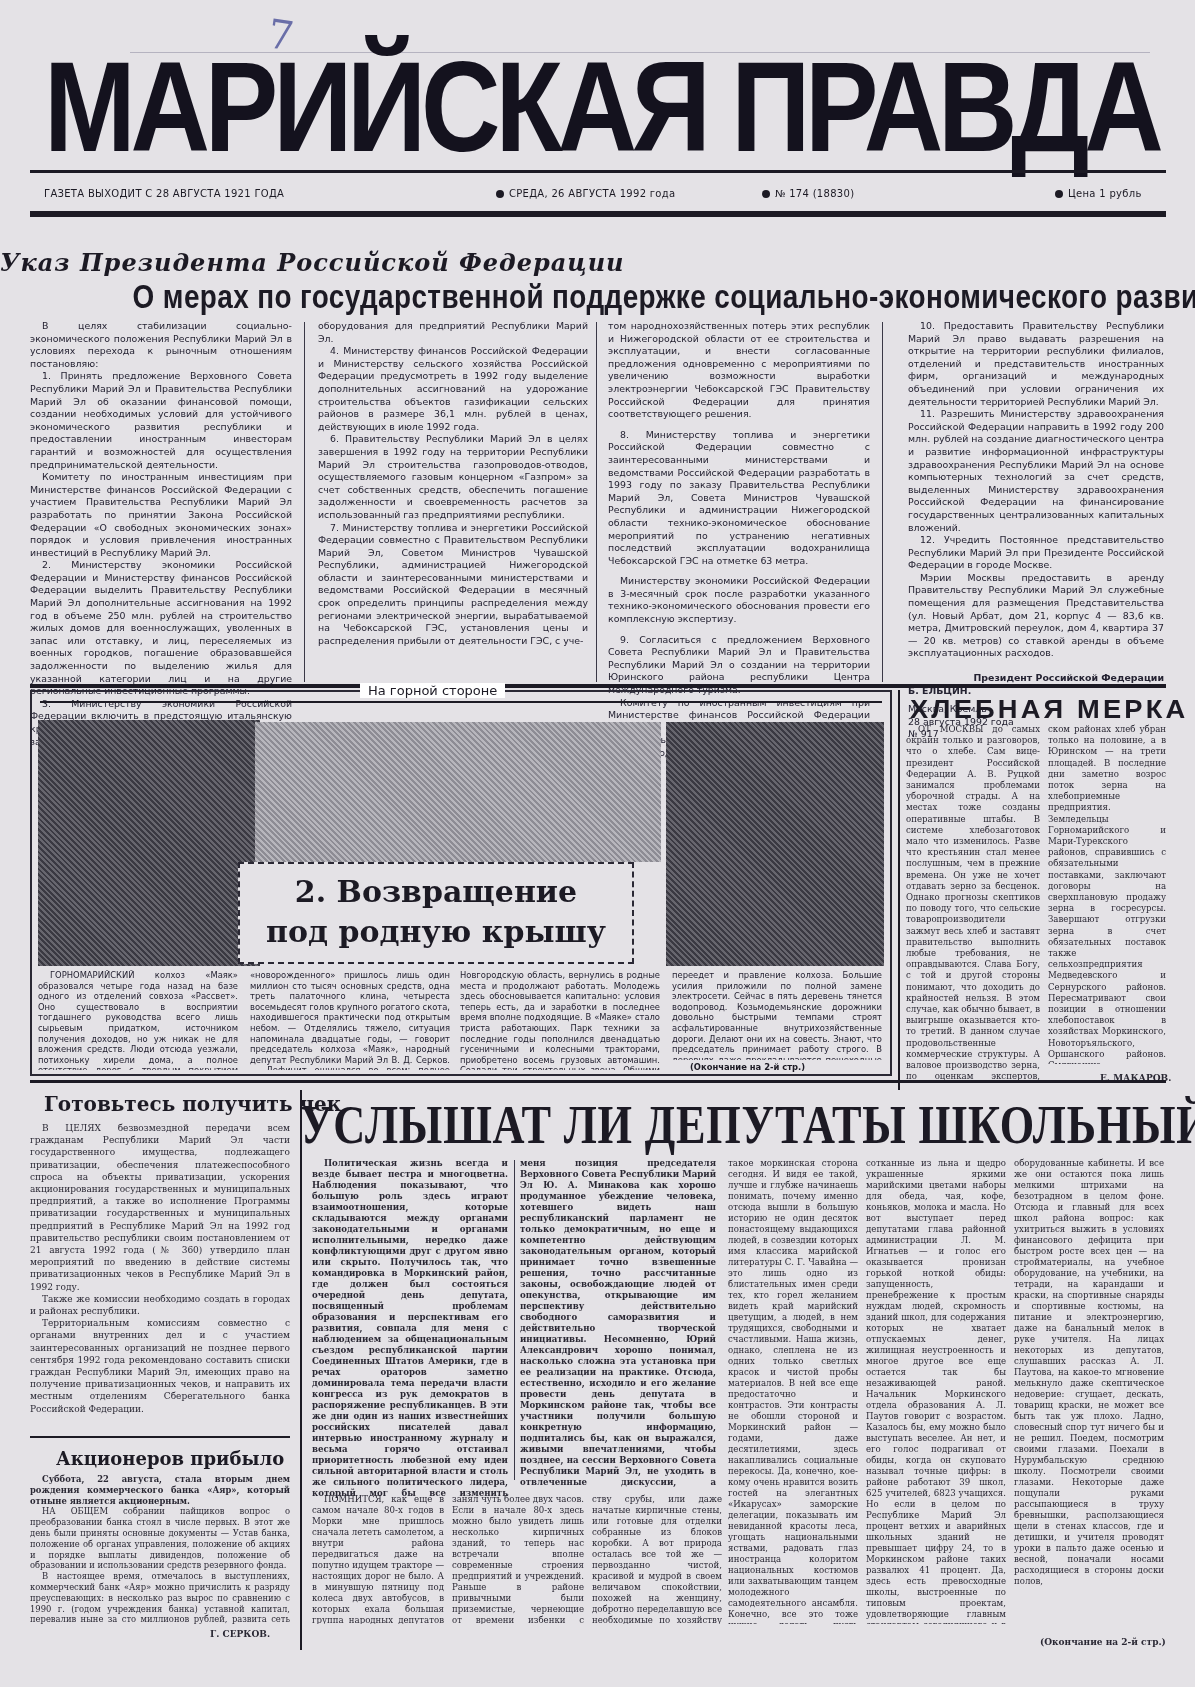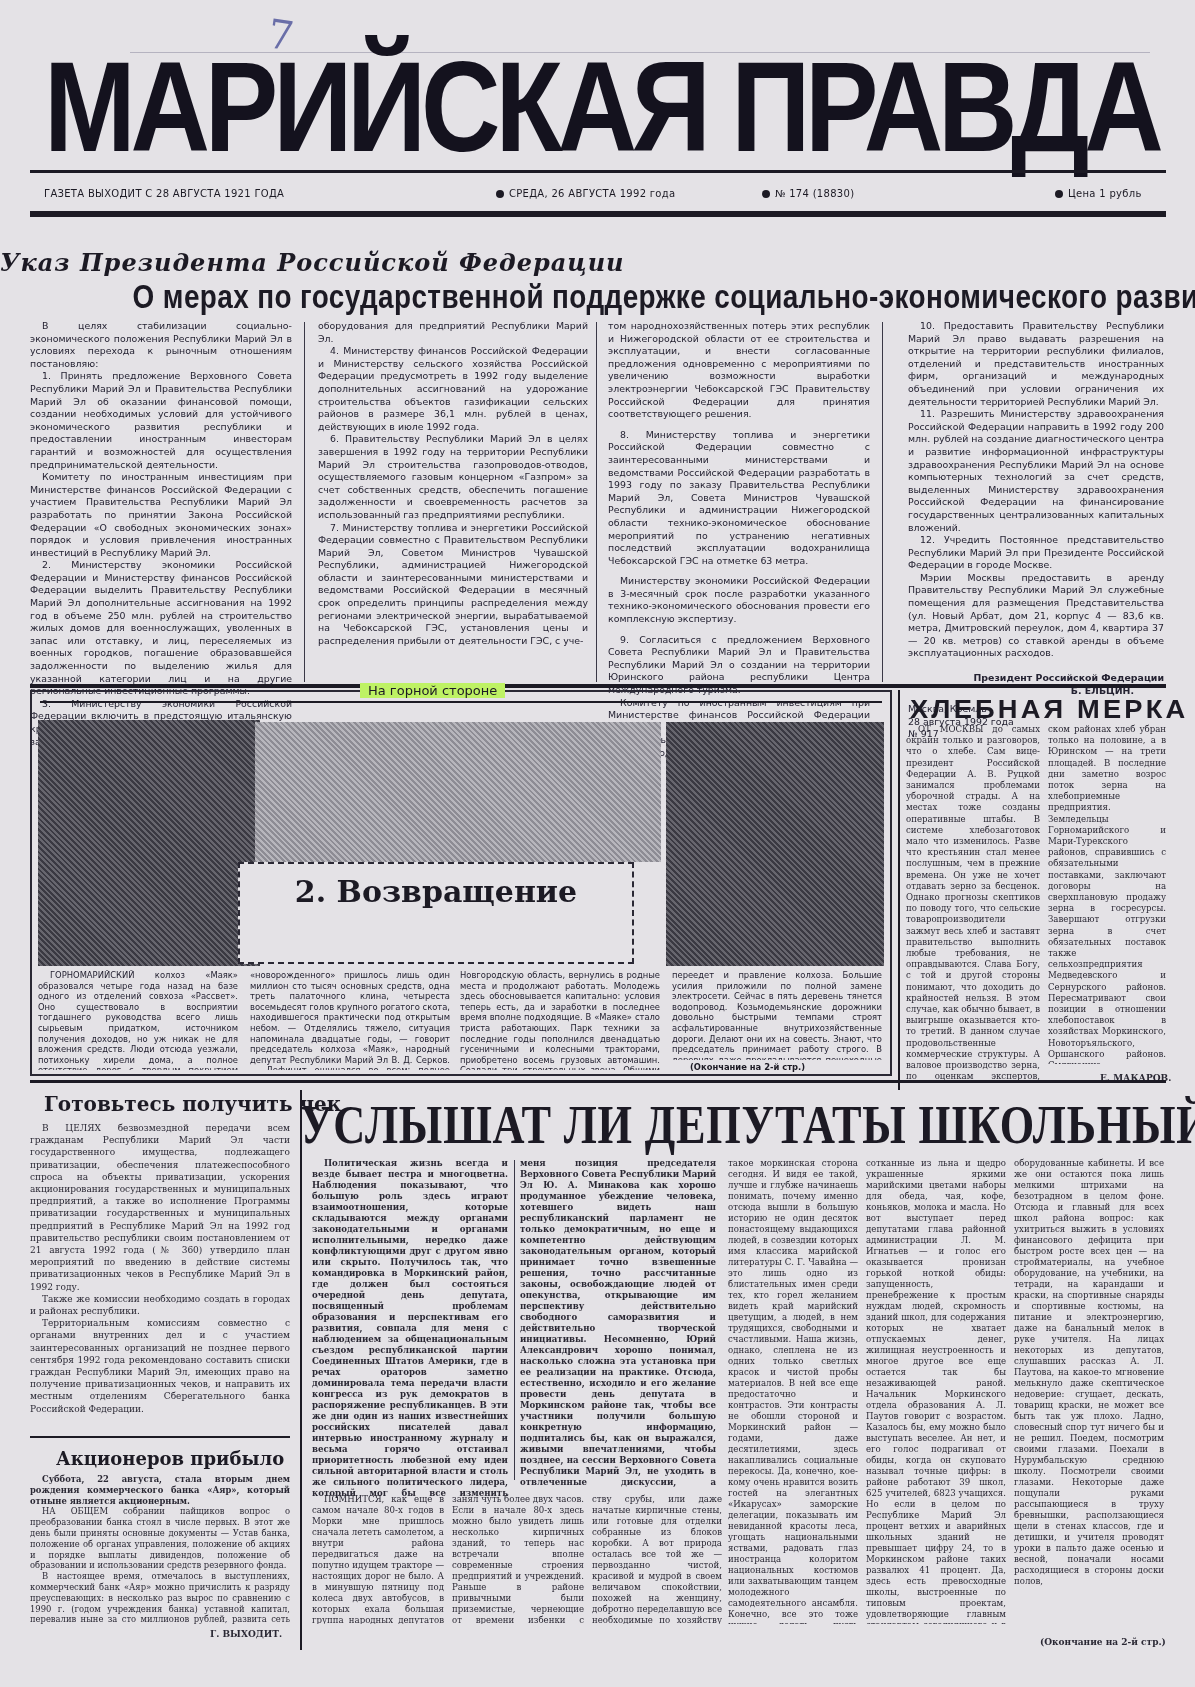--- a/index.html
+++ b/index.html
@@ -15,21 +15,21 @@
   .dot{display:inline-block;width:8px;height:8px;border-radius:50%;background:#1c1a24;margin-right:5px;vertical-align:-1px;}
   .kicker{left:0;width:1195px;top:248px;font-family:"DejaVu Serif",serif;font-style:italic;font-weight:bold;font-size:24px;letter-spacing:1px;}
   .headline1{left:30px;top:276px;width:1140px;text-align:center;font-family:"Liberation Sans",sans-serif;font-weight:bold;
              font-size:34px;line-height:40px;transform:scaleX(0.82);transform-origin:center top;white-space:nowrap;letter-spacing:0.5px;}
   .col{font-size:9.4px;line-height:12.6px;text-align:justify;color:#242232;}
   .col p{margin:0;text-indent:12px;}
   .col p.gap{margin-top:8px;}
   .vline{background:#3a3846;width:1px;}
   .photo{background:repeating-linear-gradient(45deg,#3a3942 0 2px,#67666e 2px 4px);}
   .photo.light{background:repeating-linear-gradient(45deg,#8d8c94 0 2px,#b7b6bc 2px 4px);}
-  .section-label{top:683px;left:360px;font-size:13px;background:#bef264;padding:0 8px;}
+  .section-label{top:683px;left:360px;font-size:13px;background:#ffffff;padding:0 8px;}
   .titlebox{left:238px;top:862px;width:396px;height:102px;border:2px dashed #2a2834;background:#e4e2e6;text-align:center;
             font-family:"DejaVu Serif",serif;font-weight:bold;font-size:30px;line-height:40px;padding-top:8px;box-sizing:border-box;}
   .hleb-title{left:910px;top:694px;font-family:"Liberation Sans",sans-serif;font-weight:bold;font-size:26px;letter-spacing:3px;transform:scaleX(1.05);transform-origin:left top;}
   .serif-col{font-family:"DejaVu Serif",serif;font-size:9px;line-height:12.2px;text-align:justify;color:#2a2834;}
   .serif-col p{margin:0;text-indent:12px;}
   .subhead{font-family:"DejaVu Serif",serif;font-weight:bold;}
   .bighead{left:300px;top:1095px;width:880px;font-family:"Liberation Serif",serif;font-weight:bold;font-size:54px;line-height:60px;
            white-space:nowrap;transform:scaleX(0.82);transform-origin:left top;letter-spacing:1px;}
   .sig{font-weight:bold;}
 </style>
@@ -71,35 +71,36 @@
   <p class="gap">9. Согласиться с предложением Верховного Совета Республики Марий Эл и Правительства Республики Марий Эл о создании на территории Юринского района республики Центра международного туризма.</p>
   <p>Комитету по иностранным инвестициям при Министерстве финансов Российской Федерации оказывать необходимую помощь в привлечении иностранных инвестиций для создания Центра международного туризма.</p>
 </div>
 <div class="abs vline" style="left:882px;top:322px;height:360px;"></div>
 <div class="abs col" style="left:908px;top:320px;width:256px;">
   <p>10. Предоставить Правительству Республики Марий Эл право выдавать разрешения на открытие на территории республики филиалов, отделений и представительств иностранных фирм, организаций и международных объединений при условии ограничения их деятельности территорией Республики Марий Эл.</p>
   <p>11. Разрешить Министерству здравоохранения Российской Федерации направить в 1992 году 200 млн. рублей на создание диагностического центра и развитие информационной инфраструктуры здравоохранения Республики Марий Эл на основе компьютерных технологий за счет средств, выделенных Министерству здравоохранения Российской Федерации на финансирование государственных централизованных капитальных вложений.</p>
   <p>12. Учредить Постоянное представительство Республики Марий Эл при Президенте Российской Федерации в городе Москве.</p>
   <p>Мэрии Москвы предоставить в аренду Правительству Республики Марий Эл служебные помещения для размещения Представительства (ул. Новый Арбат, дом 21, корпус 4 — 83,6 кв. метра, Дмитровский переулок, дом 4, квартира 37 — 20 кв. метров) со ставкой аренды в объеме эксплуатационных расходов.</p>
   <div style="text-align:right;margin-top:12px;" class="sig">Президент Российской Федерации</div>
-  <div style="text-align:right;margin-right:30px;" class="sig">Б. ЕЛЬЦИН.</div>
+  <div style="margin-right:30px;" class="sig">Б. ЕЛЬЦИН.</div>
   <div style="margin-top:6px;">Москва, Кремль</div>
   <div>28 августа 1992 года</div>
   <div>№ 917</div>
 </div>
 <div class="abs rule" style="left:30px;top:684px;width:1136px;height:4px;"></div>
 
 <div class="abs" style="left:30px;top:690px;width:862px;height:386px;border:2px solid #2a2834;box-sizing:border-box;"></div>
 <div class="abs rule" style="left:40px;top:701px;width:842px;height:2px;"></div>
 <div class="abs section-label">На горной стороне</div>
 <div class="abs photo" style="left:38px;top:720px;width:222px;height:246px;"></div>
 <div class="abs photo light" style="left:255px;top:722px;width:406px;height:140px;"></div>
 <div class="abs photo" style="left:666px;top:722px;width:218px;height:244px;"></div>
 <div class="abs titlebox">
   <div>2. Возвращение</div>
+  <div>под родную крышу</div>
 </div>
 <div class="abs col" style="left:38px;top:970px;width:200px;height:100px;overflow:hidden;font-size:8.4px;line-height:10.6px;">
     <p>ГОРНОМАРИЙСКИЙ колхоз «Маяк» образовался четыре года назад на базе одного из отделений совхоза «Рассвет». Оно существовало в восприятии тогдашнего руководства всего лишь сырьевым придатком, источником получения доходов, но уж никак не для вложения средств. Люди отсюда уезжали, потихоньку хирели дома, а полное отсутствие дорог с твердым покрытием значительно усугубляло проблему существования деревень на живописном волжском берегу. Прежде отделения тогда в Йошкар-Оле возрождать не стали, решив не нагнетать обстановку в канун выборов. На подобный поворот дела, честно говоря, мало кто рассчитывал. Инициативная группа, оставшись один на один с проблемами захудалого совхозного отделения, схватилась за голову... На долю</p>
   </div>
 <div class="abs col" style="left:250px;top:970px;width:200px;height:100px;overflow:hidden;font-size:8.4px;line-height:10.6px;">
     <p style="text-indent:0">«новорожденного» пришлось лишь один миллион сто тысяч основных средств, одна треть палаточного клина, четыреста восемьдесят голов крупного рогатого скота, находившегося практически под открытым небом. — Отделялись тяжело, ситуация напоминала двадцатые годы, — говорит председатель колхоза «Маяк», народный депутат Республики Марий Эл В. Д. Серков. — Дефицит ощущался во всем: полное отсутствие стройматериалов, денежных средств, в складах гулял ветер... Первые два года было просто страшно, признался Владимир Данилович. Сегодня хозяйство отстали не назовешь: приобретена современная сельхозтехника, строится жилье, обустраиваются дороги. Двадцать пять семей, некогда уехавших в</p>
   </div>
 <div class="abs col" style="left:460px;top:970px;width:200px;height:100px;overflow:hidden;font-size:8.4px;line-height:10.6px;">
     <p style="text-indent:0">Новгородскую область, вернулись в родные места и продолжают работать. Молодежь здесь обосновывается капитально: условия теперь есть, да и заработки в последнее время вполне подходящие. В «Маяке» стало триста работающих. Парк техники за последние годы пополнился двенадцатью гусеничными и колесными тракторами, приобретено восемь грузовых автомашин. Создали три строительных звена. Общими усилиями возведены большой коровник, телятник, четыре зерносклада, теплый гараж для автотранспорта, задействуется комплекс по подработке зерна, заканчивается сооружение картофелехранилища на тысячу тонн, в стадии завершения коровник. Скоро в новый, по сельскому варианту сделанный дом</p>
   </div>
@@ -128,21 +129,21 @@
 </div>
 <div class="abs rule" style="left:30px;top:1436px;width:260px;height:2px;"></div>
 
 <div class="abs subhead" style="left:56px;top:1448px;font-size:18px;">Акционеров прибыло</div>
 <div class="abs serif-col" style="left:30px;top:1474px;width:260px;height:150px;overflow:hidden;font-size:8.4px;line-height:10.8px;">
   <p style="font-weight:bold;">Суббота, 22 августа, стала вторым днем рождения коммерческого банка «Аяр», который отныне является акционерным.</p>
   <p>НА ОБЩЕМ собрании пайщиков вопрос о преобразовании банка стоял в числе первых. В этот же день были приняты основные документы — Устав банка, положение об органах управления, положение об акциях и порядке выплаты дивидендов, положение об образовании и использовании средств резервного фонда.</p>
   <p>В настоящее время, отмечалось в выступлениях, коммерческий банк «Аяр» можно причислить к разряду преуспевающих: в несколько раз вырос по сравнению с 1990 г. (годом учреждения банка) уставной капитал, перевалив ныне за сто миллионов рублей, развита сеть филиалов в районных центрах республики.</p>
 
 </div>
-<div class="abs serif-col sig" style="left:210px;top:1628px;font-size:9px;">Г. ВЫХОДИТ.</div>
+<div class="abs serif-col sig" style="left:210px;top:1628px;font-size:9px;">Г. СЕРКОВ.</div>
 <div class="abs rule" style="left:300px;top:1090px;width:2px;height:560px;"></div>
 
 <div class="abs bighead">УСЛЫШАТ ЛИ ДЕПУТАТЫ ШКОЛЬНЫЙ ЗВОНОК?</div>
 <div class="abs serif-col" style="left:312px;top:1158px;width:196px;height:340px;overflow:hidden;font-size:8.6px;line-height:11px;">
     <p style="font-weight:bold;">Политическая жизнь всегда и везде бывает пестра и многоцветна. Наблюдения показывают, что большую роль здесь играют взаимоотношения, которые складываются между органами законодательными и органами исполнительными, нередко даже конфликтующими друг с другом явно или скрыто. Получилось так, что командировка в Моркинский район, где должен был состояться очередной день депутата, посвященный проблемам образования и перспективам его развития, совпала для меня с наблюдением за общенациональным съездом республиканской партии Соединенных Штатов Америки, где в речах ораторов заметно доминировала тема передачи власти конгресса из рук демократов в распоряжение республиканцев. В эти же дни один из наших известнейших российских писателей давал интервью иностранному журналу и весьма горячо отстаивал приоритетность любезной ему идеи сильной авторитарной власти и столь же сильного политического лидера, который мог бы все изменить авторитетом самой своей личности. Вот в таком контексте и прозвучала для</p>
   </div>
 <div class="abs vline" style="left:514px;top:1160px;height:320px;"></div>
 <div class="abs serif-col" style="left:520px;top:1158px;width:196px;height:330px;overflow:hidden;font-size:8.6px;line-height:11px;">
     <p style="font-weight:bold;text-indent:0">меня позиция председателя Верховного Совета Республики Марий Эл Ю. А. Минакова как хорошо продуманное убеждение человека, хотевшего видеть наш республиканский парламент не только демократичным, но еще и компетентно действующим законодательным органом, который принимает точно взвешенные решения, точно рассчитанные законы, освобождающие людей от опекунства, открывающие им перспективу действительно свободного саморазвития и действительно творческой инициативы. Несомненно, Юрий Александрович хорошо понимал, насколько сложна эта установка при ее реализации на практике. Отсюда, естественно, исходило и его желание провести день депутата в Моркинском районе так, чтобы все участники получили большую конкретную информацию, подпитались бы, как он выражался, живыми впечатлениями, чтобы позднее, на сессии Верховного Совета Республики Марий Эл, не уходить в отвлеченные дискуссии, а действительно компетентно обсуждать проблемы развития образования.</p>
   </div>

